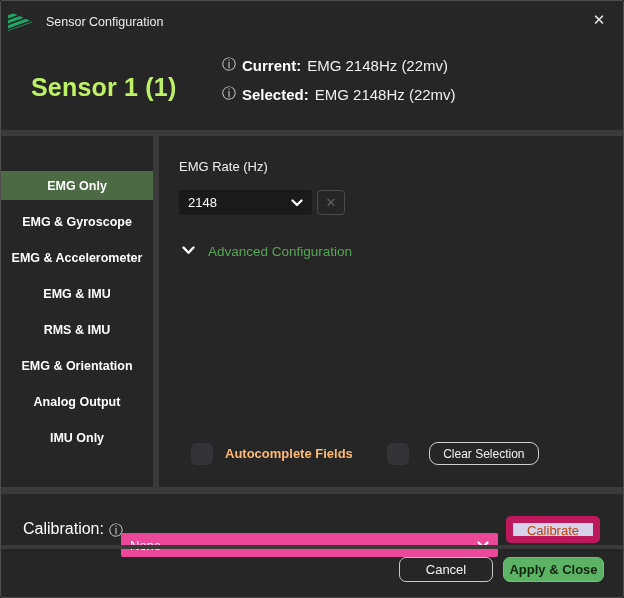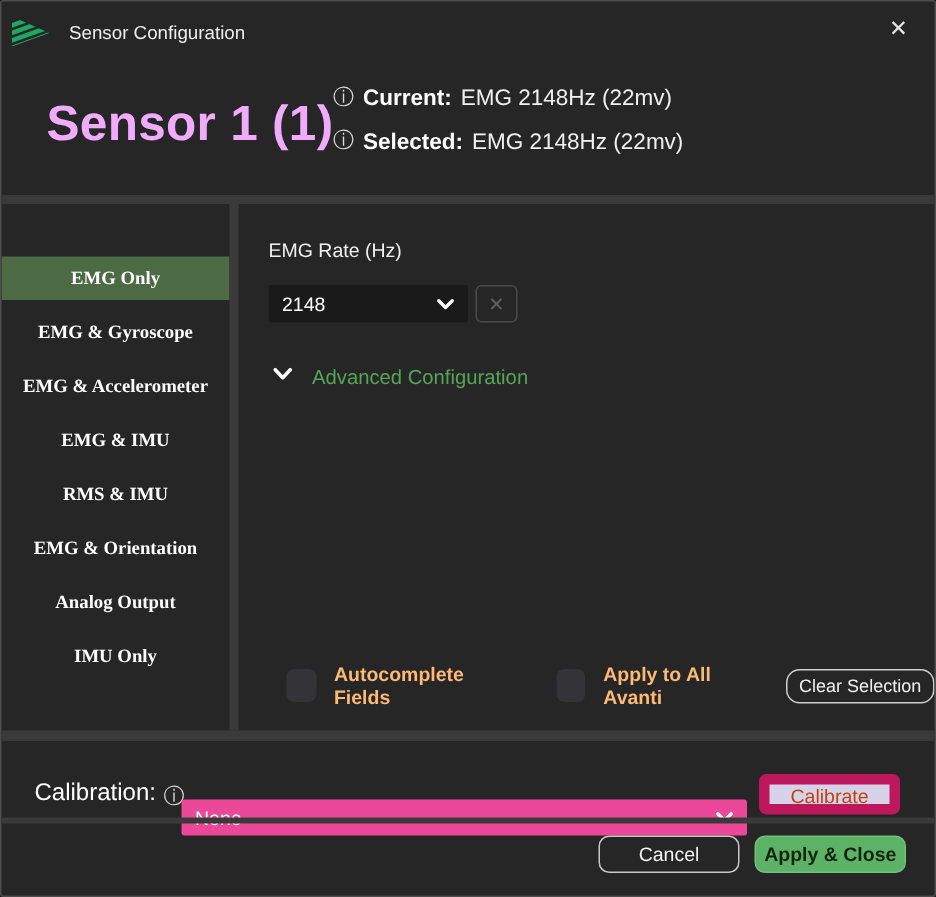--- a/index.html
+++ b/index.html
@@ -12,38 +12,38 @@
   
   .titlebar { position:absolute; left:0; top:0; width:100%; height:40px; }
   .logo { position:absolute; left:6px; top:7px; width:28px; height:26px; }
   .win-title { position:absolute; left:45px; top:14px; font-size:12.5px; color:#ededed; }
   .close-btn {
     position:absolute; right:0; top:0; width:48px; height:38px;
     background:transparent; border:none; color:#e6e6e6; font-size:15px;
     cursor:default; line-height:38px; text-align:center; font-weight:300;
   }
   
-  .sensor-title { position:absolute; left:30px; top:62px; font-size:33px; font-weight:bold; color:#f0abfc; letter-spacing:.2px; }
+  .sensor-title { position:absolute; left:30px; top:72px; font-size:25px; font-weight:bold; color:#bef264; letter-spacing:.2px; }
   .status-row { position:absolute; left:221px; display:flex; align-items:center; font-size:15px; }
   .status-row.r1 { top:55px; }
   .status-row.r2 { top:84px; }
   .info-glyph { font-size:14px; color:#d8d8d8; margin-right:6px; font-weight:400; }
   .status-label { font-weight:bold; color:#fff; margin-right:6px; }
   .status-value { color:#f0f0f0; }
   
   .hdiv { position:absolute; left:0; width:100%; background:#3a3a3a; }
   .hdiv.d1 { top:129px; height:6px; }
   .hdiv.d2 { top:486px; height:7px; }
   .hdiv.d3 { top:544px; height:4px; }
   .vdiv { position:absolute; left:152px; top:135px; width:6px; height:351px; background:#3a3a3a; }
   
   .sidebar { position:absolute; left:0; top:135px; width:152px; height:351px; padding-top:35px; display:flex; flex-direction:column; gap:7px; }
   .nav-item {
     height:29px; display:flex; align-items:center; justify-content:center;
-    font-size:12.5px; font-weight:bold; color:#fff; cursor:default;font-family:Liberation Serif, serif;
+    font-size:12.5px; font-weight:bold; color:#fff; cursor:default;
   }
   .nav-item.selected { background:#4c6b44; }
   
   .field-label { position:absolute; left:178px; top:158px; font-size:13px; color:#f0f0f0; }
   .combo {
     position:absolute; background:#1a1a1a; border-radius:2px;
     display:flex; align-items:center; font-size:13px; color:#fff; cursor:default;justify-content:flex-end;
   }
   .combo .combo-value { flex:1; padding-left:9px; }
   .combo .chev { margin-right:9px; display:flex; }
@@ -162,21 +162,20 @@
     <span class="adv-label">Advanced Configuration</span>
   </div>
 
   <div class="bottom-controls">
     <div class="cb-group">
       <span class="checkbox"></span>
       <span class="cb-label">Autocomplete Fields</span>
     </div>
     <div class="cb-group g2">
       <span class="checkbox"></span>
-      <span class="cb-label">Apply to All Avanti</span>
     </div>
     <button class="clear-selection-btn">Clear Selection</button>
   </div>
 
   <div class="hdiv d2"></div>
 
   <div class="cal-label">Calibration:</div>
   <span class="cal-info">ⓘ</span>
   <div class="combo cal">
     <span class="combo-value">None</span>

